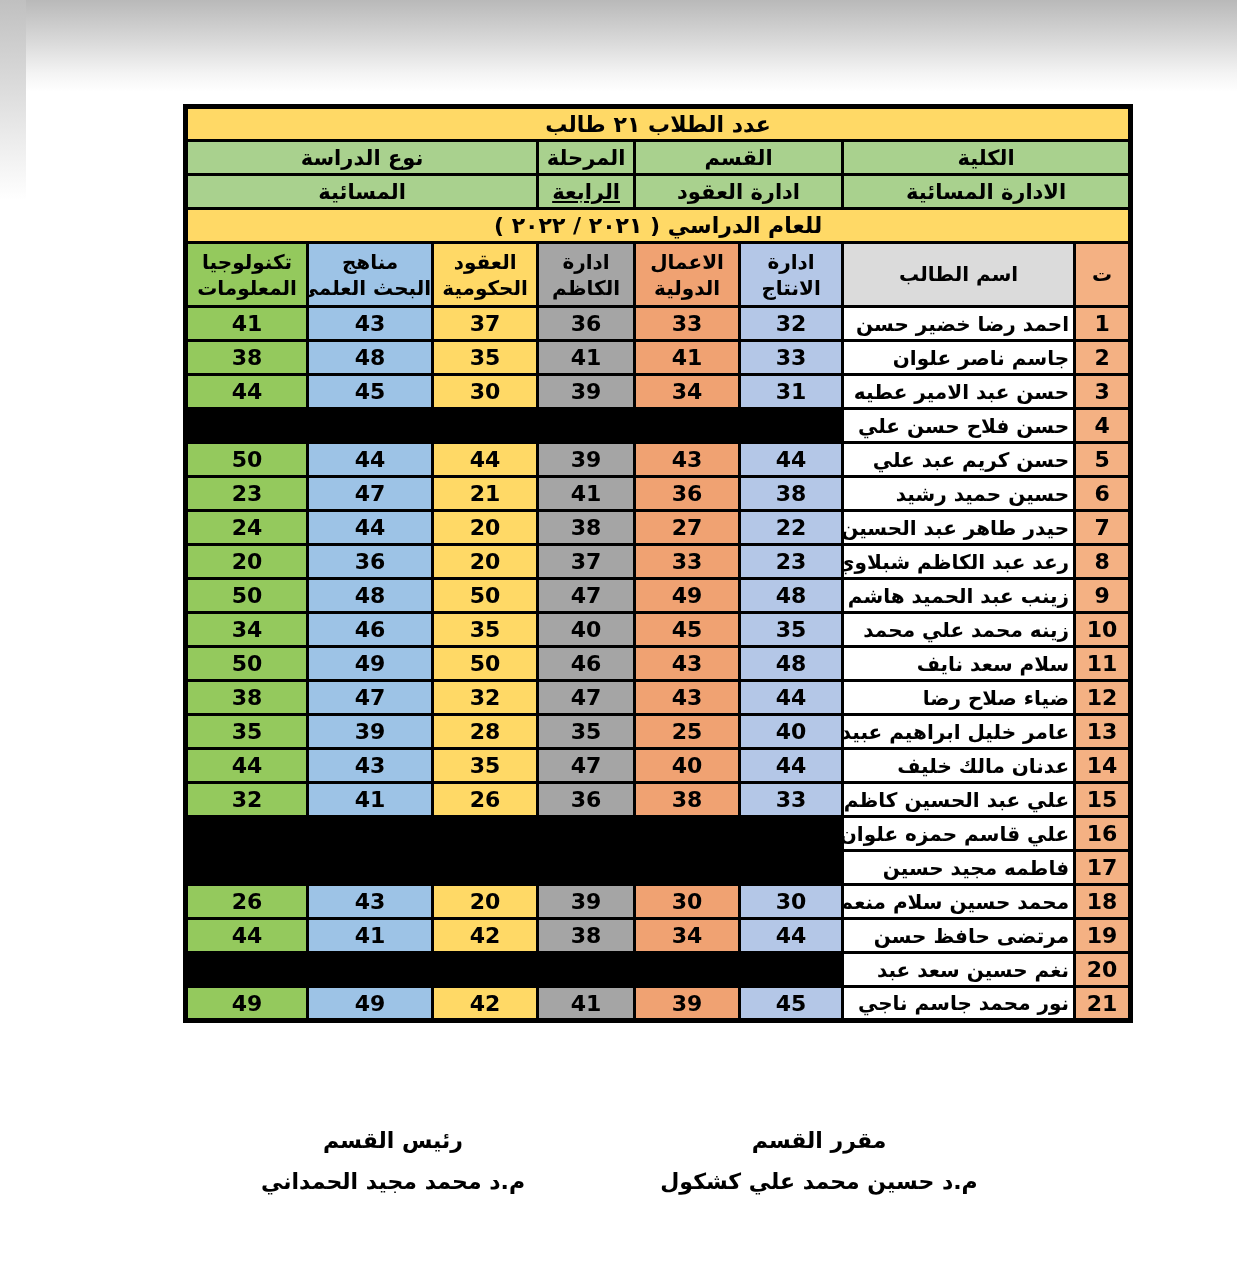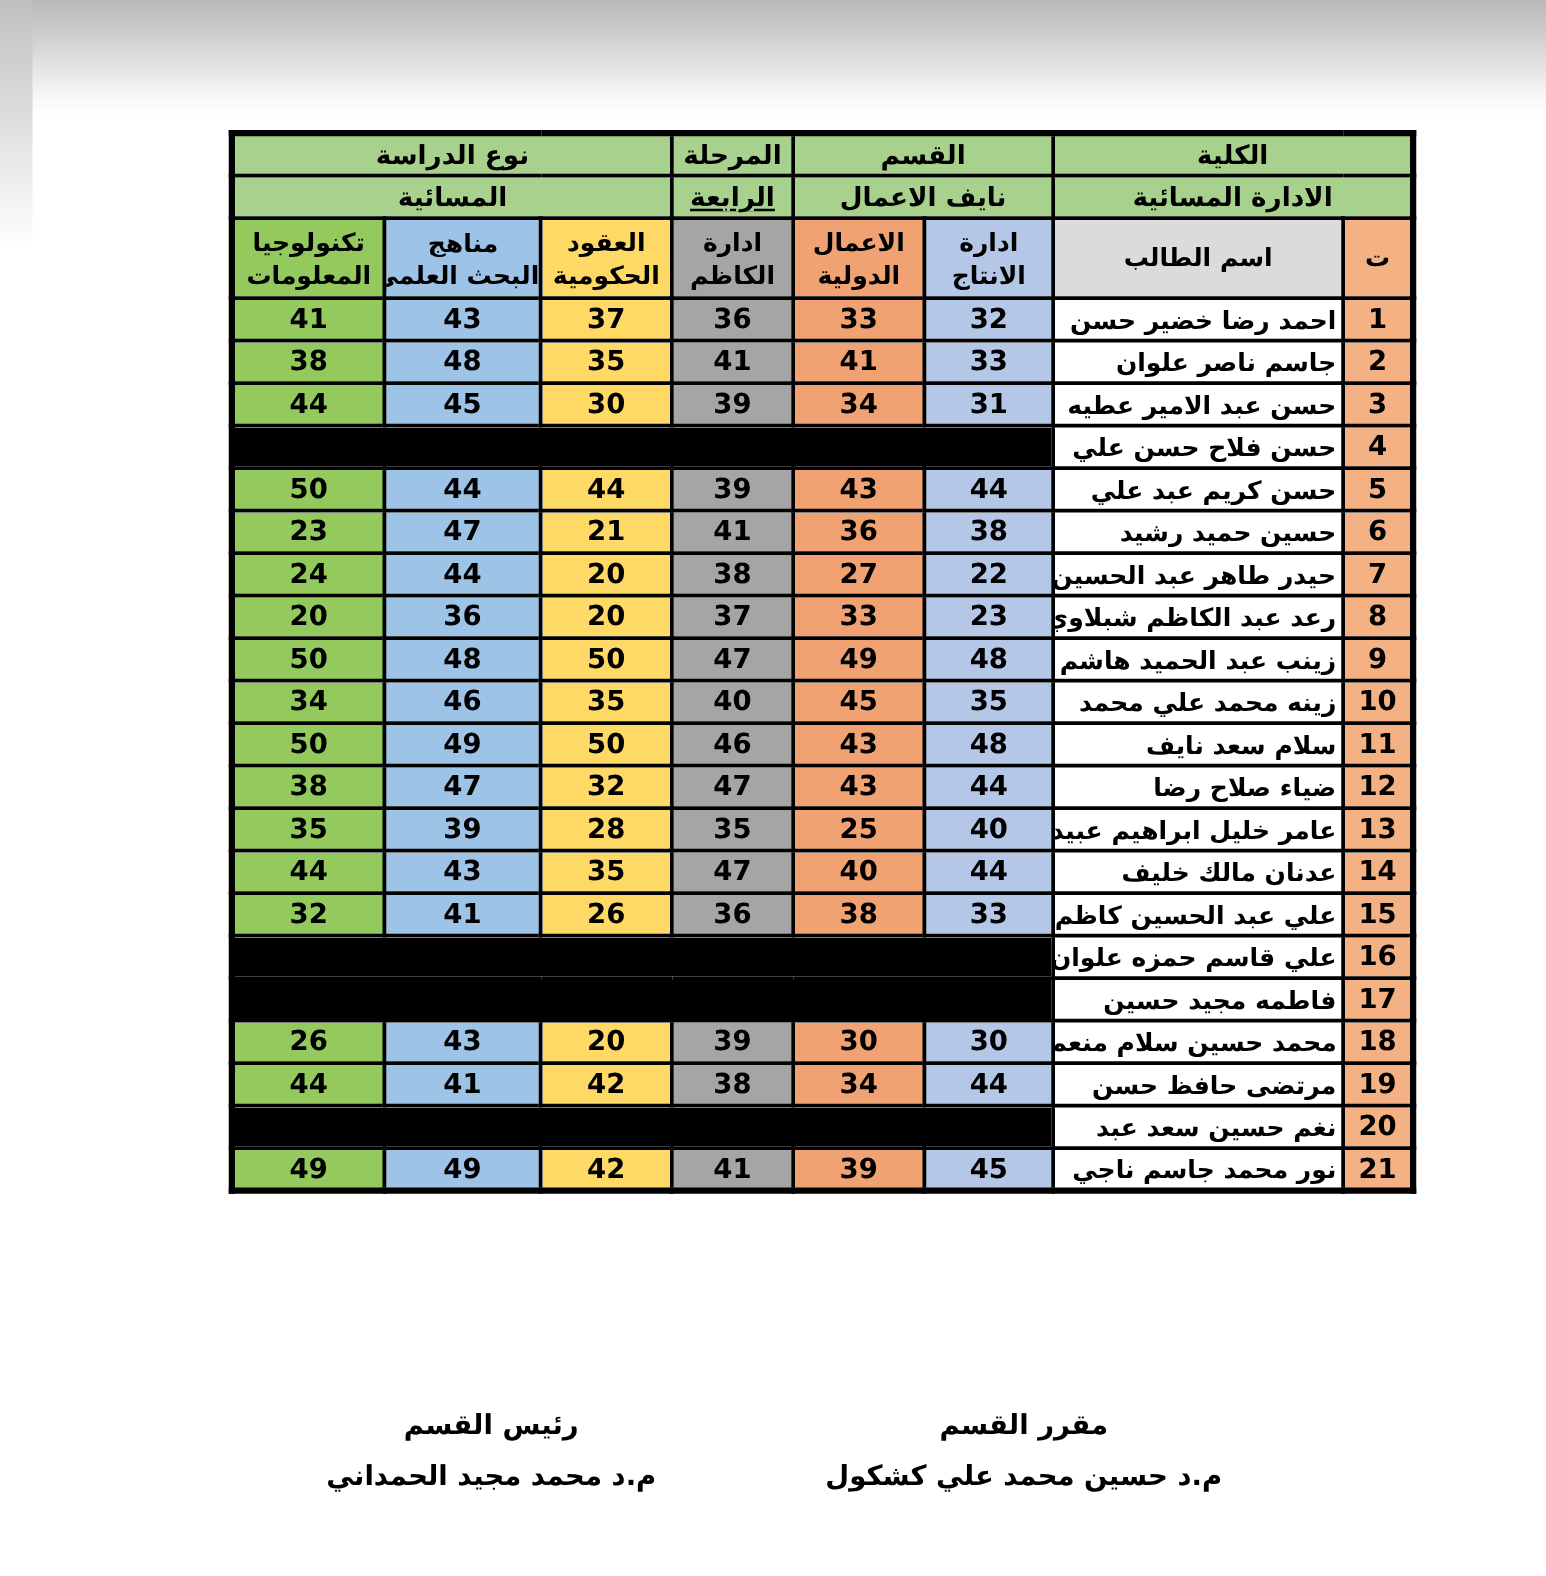--- a/index.html
+++ b/index.html
@@ -60,35 +60,41 @@
       <col style="width:232px">
       <col style="width:103px">
       <col style="width:105px">
     <col style="width:97px">
       <col style="width:105px">
       <col style="width:125px">
       <col style="width:122px">
   </colgroup>
 
   <tbody>
+      <tr class="band-row">
+    <td colspan="8" style="background: rgb(255, 217, 102);">عدد الطلاب ٢١ طالب</td>
+  </tr>
 
   <tr class="info-row">
     <th colspan="2" style="background: rgb(169, 209, 142);">الكلية</th>
     <th colspan="2" style="background: rgb(169, 209, 142);">القسم</th>
     <th style="background: rgb(169, 209, 142);">المرحلة</th>
     <th colspan="3" style="background: rgb(169, 209, 142);">نوع الدراسة</th>
   </tr>
 
   <tr class="info-row">
     <td colspan="2" style="background: rgb(169, 209, 142);">الادارة المسائية</td>
-    <td colspan="2" style="background: rgb(169, 209, 142);">نايف الاعمال</td>
+    <td colspan="2" style="background: rgb(169, 209, 142);">ادارة العقود</td>
     <td style="background: rgb(169, 209, 142); text-decoration: underline;">الرابعة</td>
     <td colspan="3" style="background: rgb(169, 209, 142);">المسائية</td>
   </tr>
 
+  <tr class="band-row">
+    <td colspan="8" style="background: rgb(255, 217, 102);">للعام الدراسي ( ٢٠٢١ / ٢٠٢٢ )</td>
+  </tr>
 
   <tr class="col-header-row" id="subject-headers">
     <th style="background: rgb(244, 177, 131);">ت</th>
     <th style="background: rgb(219, 219, 219);">اسم الطالب</th>
   <th class="subj-th" style="background: rgb(180, 199, 231);">
           <div>ادارة</div>
           <div>الانتاج</div>
         </th>
         <th class="subj-th" style="background: rgb(240, 162, 114);">
           <div>الاعمال</div>

